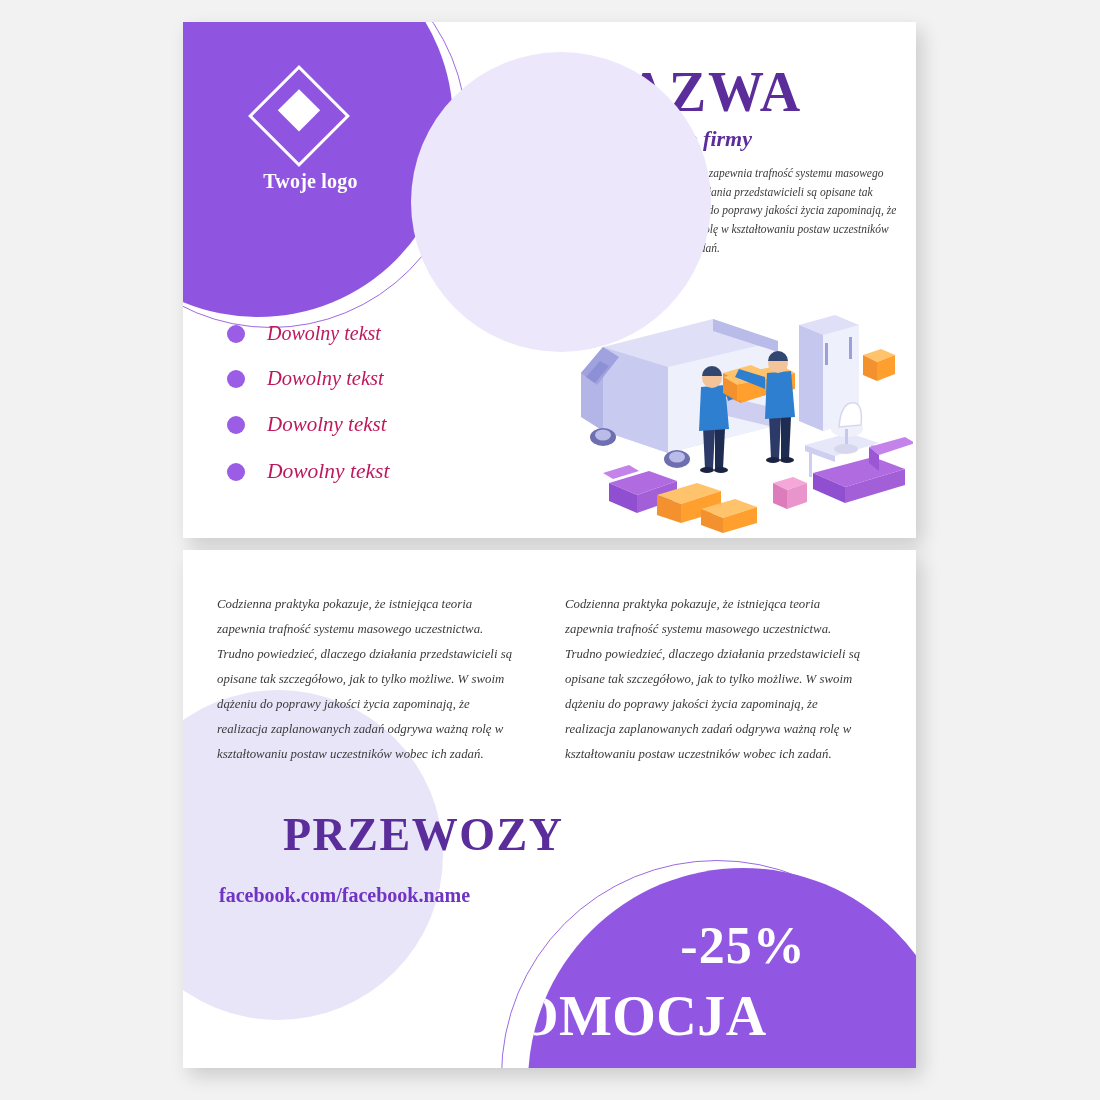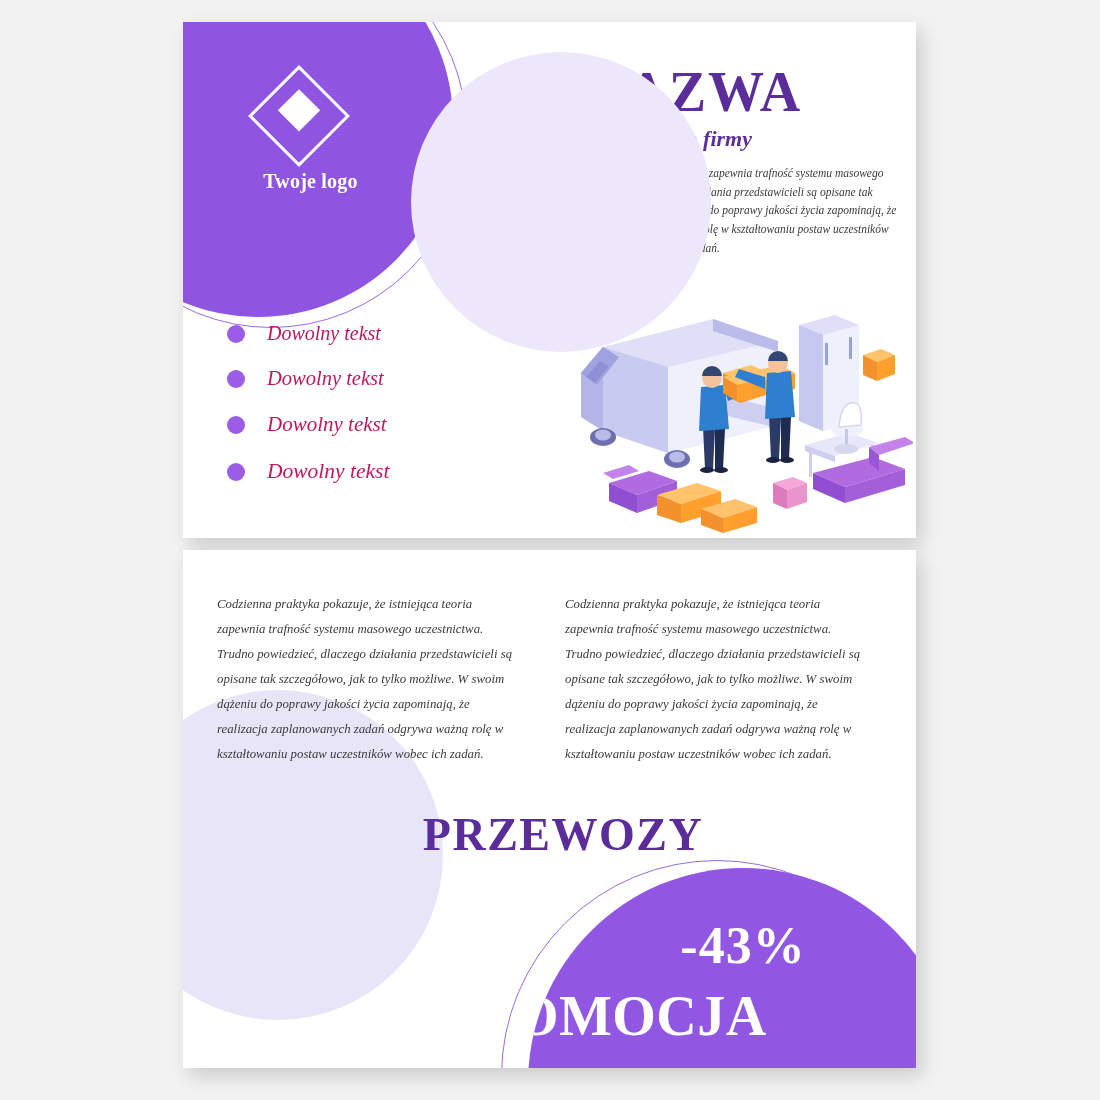--- a/index.html
+++ b/index.html
@@ -196,21 +196,20 @@
   }
   #back-col-left { left: 34px; top: 42px; }
   #back-col-right { left: 382px; top: 42px; }
 
   
   .back-title {
     position: absolute;
     left: 100px;
     top: 258px;
     width: 560px;
-    text-align: center;
     color: #5b2d9b;
     font-size: 46px;
     font-weight: bold;
     letter-spacing: 1.5px;
   }
 
   
   .contacts {
     position: absolute;
     left: 36px;
@@ -406,22 +405,23 @@
   <div class="card" id="card-back">
 
     <div class="back-circle"></div>
 
     <div class="col" id="back-col-left">Codzienna praktyka pokazuje, że istniejąca teoria zapewnia trafność systemu masowego uczestnictwa. Trudno powiedzieć, dlaczego działania przedstawicieli są opisane tak szczegółowo, jak to tylko możliwe. W swoim dążeniu do poprawy jakości życia zapominają, że realizacja zaplanowanych zadań odgrywa ważną rolę w kształtowaniu postaw uczestników wobec ich zadań.</div>
     <div class="col" id="back-col-right">Codzienna praktyka pokazuje, że istniejąca teoria zapewnia trafność systemu masowego uczestnictwa. Trudno powiedzieć, dlaczego działania przedstawicieli są opisane tak szczegółowo, jak to tylko możliwe. W swoim dążeniu do poprawy jakości życia zapominają, że realizacja zaplanowanych zadań odgrywa ważną rolę w kształtowaniu postaw uczestników wobec ich zadań.</div>
 
     <div class="back-title">PRZEWOZY</div>
 
     <div class="contacts">
+      <div class="contact-line">facebook.com/facebook.name</div>
     </div>
 
     <div class="promo-ring"></div>
     <div class="promo-circle">
-      <div class="promo-discount">-43%</div>
+      <div class="promo-discount">-25%</div>
       <div class="promo-word">PROMOCJA</div>
     </div>
   </div>
 
 </div>
 
 </body></html>

